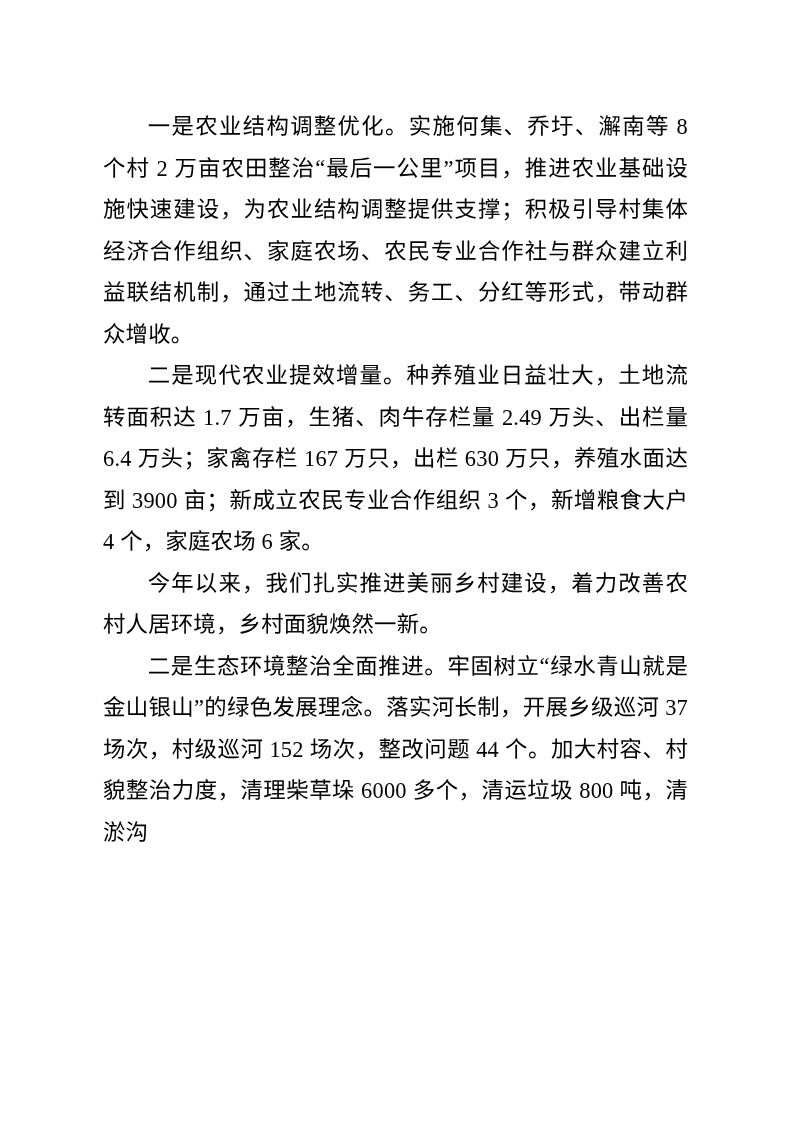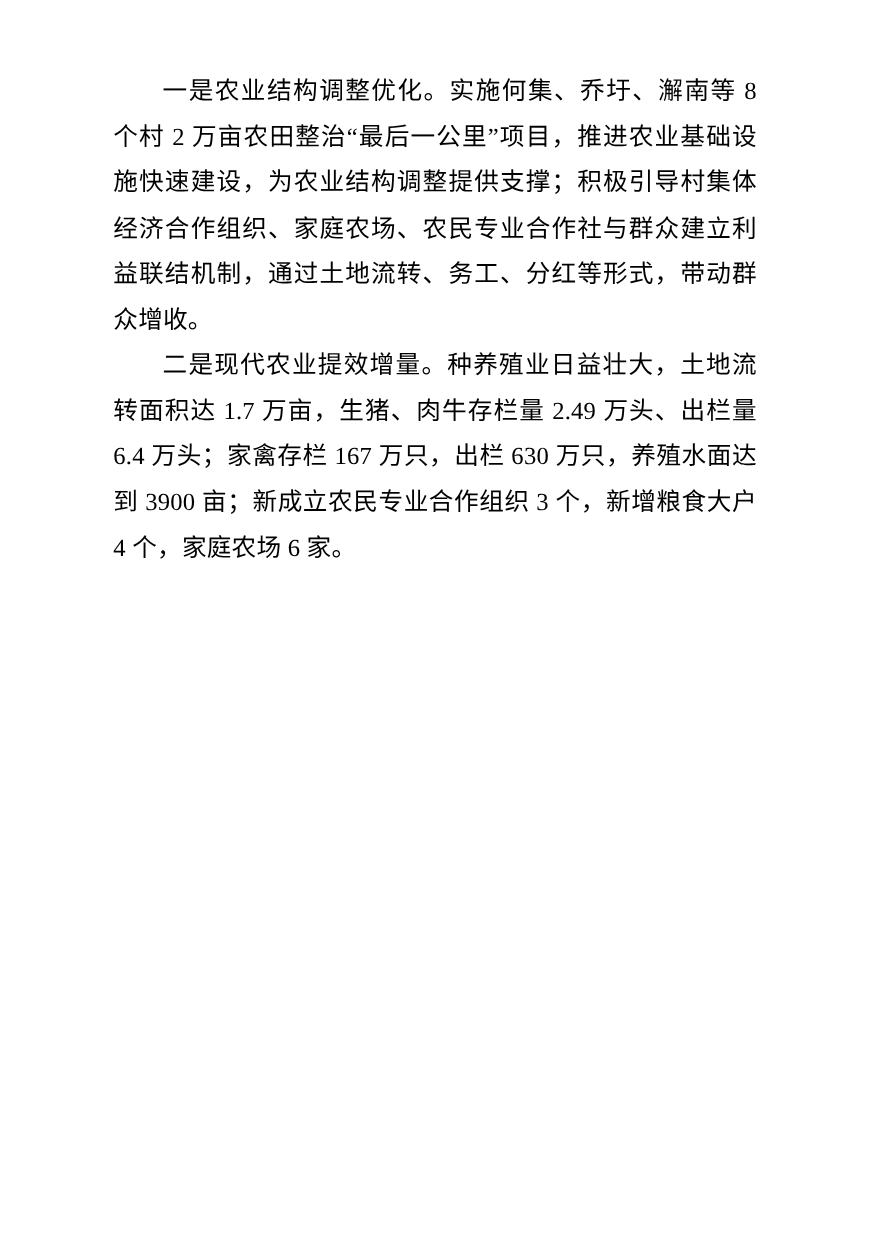--- a/index.html
+++ b/index.html
@@ -7,21 +7,21 @@
     padding: 0;
     background: #ffffff;
   }
   .page {
     position: relative;
     width: 793px;
     height: 1122px;
     margin: 0 auto;
     background: #ffffff;
     box-sizing: border-box;
-    padding: 62px 105px 0 103px;
+    padding: 106px 105px 0 103px;
     overflow: hidden;
     font-family: "Liberation Serif", "DejaVu Serif", serif;
     color: #000000;
   }
   .doc-body p {
     margin: 0;
     padding: 0;
     font-size: 22.4px;
     line-height: 41.5px;
     text-align: justify;
@@ -32,14 +32,16 @@
     word-break: break-all;
   }
 </style>
 </head>
 <body>
 
 <div class="page">
   <div class="doc-body">
     <p>一是农业结构调整优化。实施何集、乔圩、澥南等 8 个村 2 万亩农田整治“最后一公里”项目，推进农业基础设施快速建设，为农业结构调整提供支撑；积极引导村集体经济合作组织、家庭农场、农民专业合作社与群众建立利益联结机制，通过土地流转、务工、分红等形式，带动群众增收。</p>
     <p>二是现代农业提效增量。种养殖业日益壮大，土地流转面积达 1.7 万亩，生猪、肉牛存栏量 2.49 万头、出栏量 6.4 万头；家禽存栏 167 万只，出栏 630 万只，养殖水面达到 3900 亩；新成立农民专业合作组织 3 个，新增粮食大户 4 个，家庭农场 6 家。</p>
+    <p>今年以来，我们扎实推进美丽乡村建设，着力改善农村人居环境，乡村面貌焕然一新。</p>
+    <p>二是生态环境整治全面推进。牢固树立“绿水青山就是金山银山”的绿色发展理念。落实河长制，开展乡级巡河 37 场次，村级巡河 152 场次，整改问题 44 个。加大村容、村貌整治力度，清理柴草垛 6000 多个，清运垃圾 800 吨，清淤沟</p>
   </div>
 </div>
 
 </body></html>

